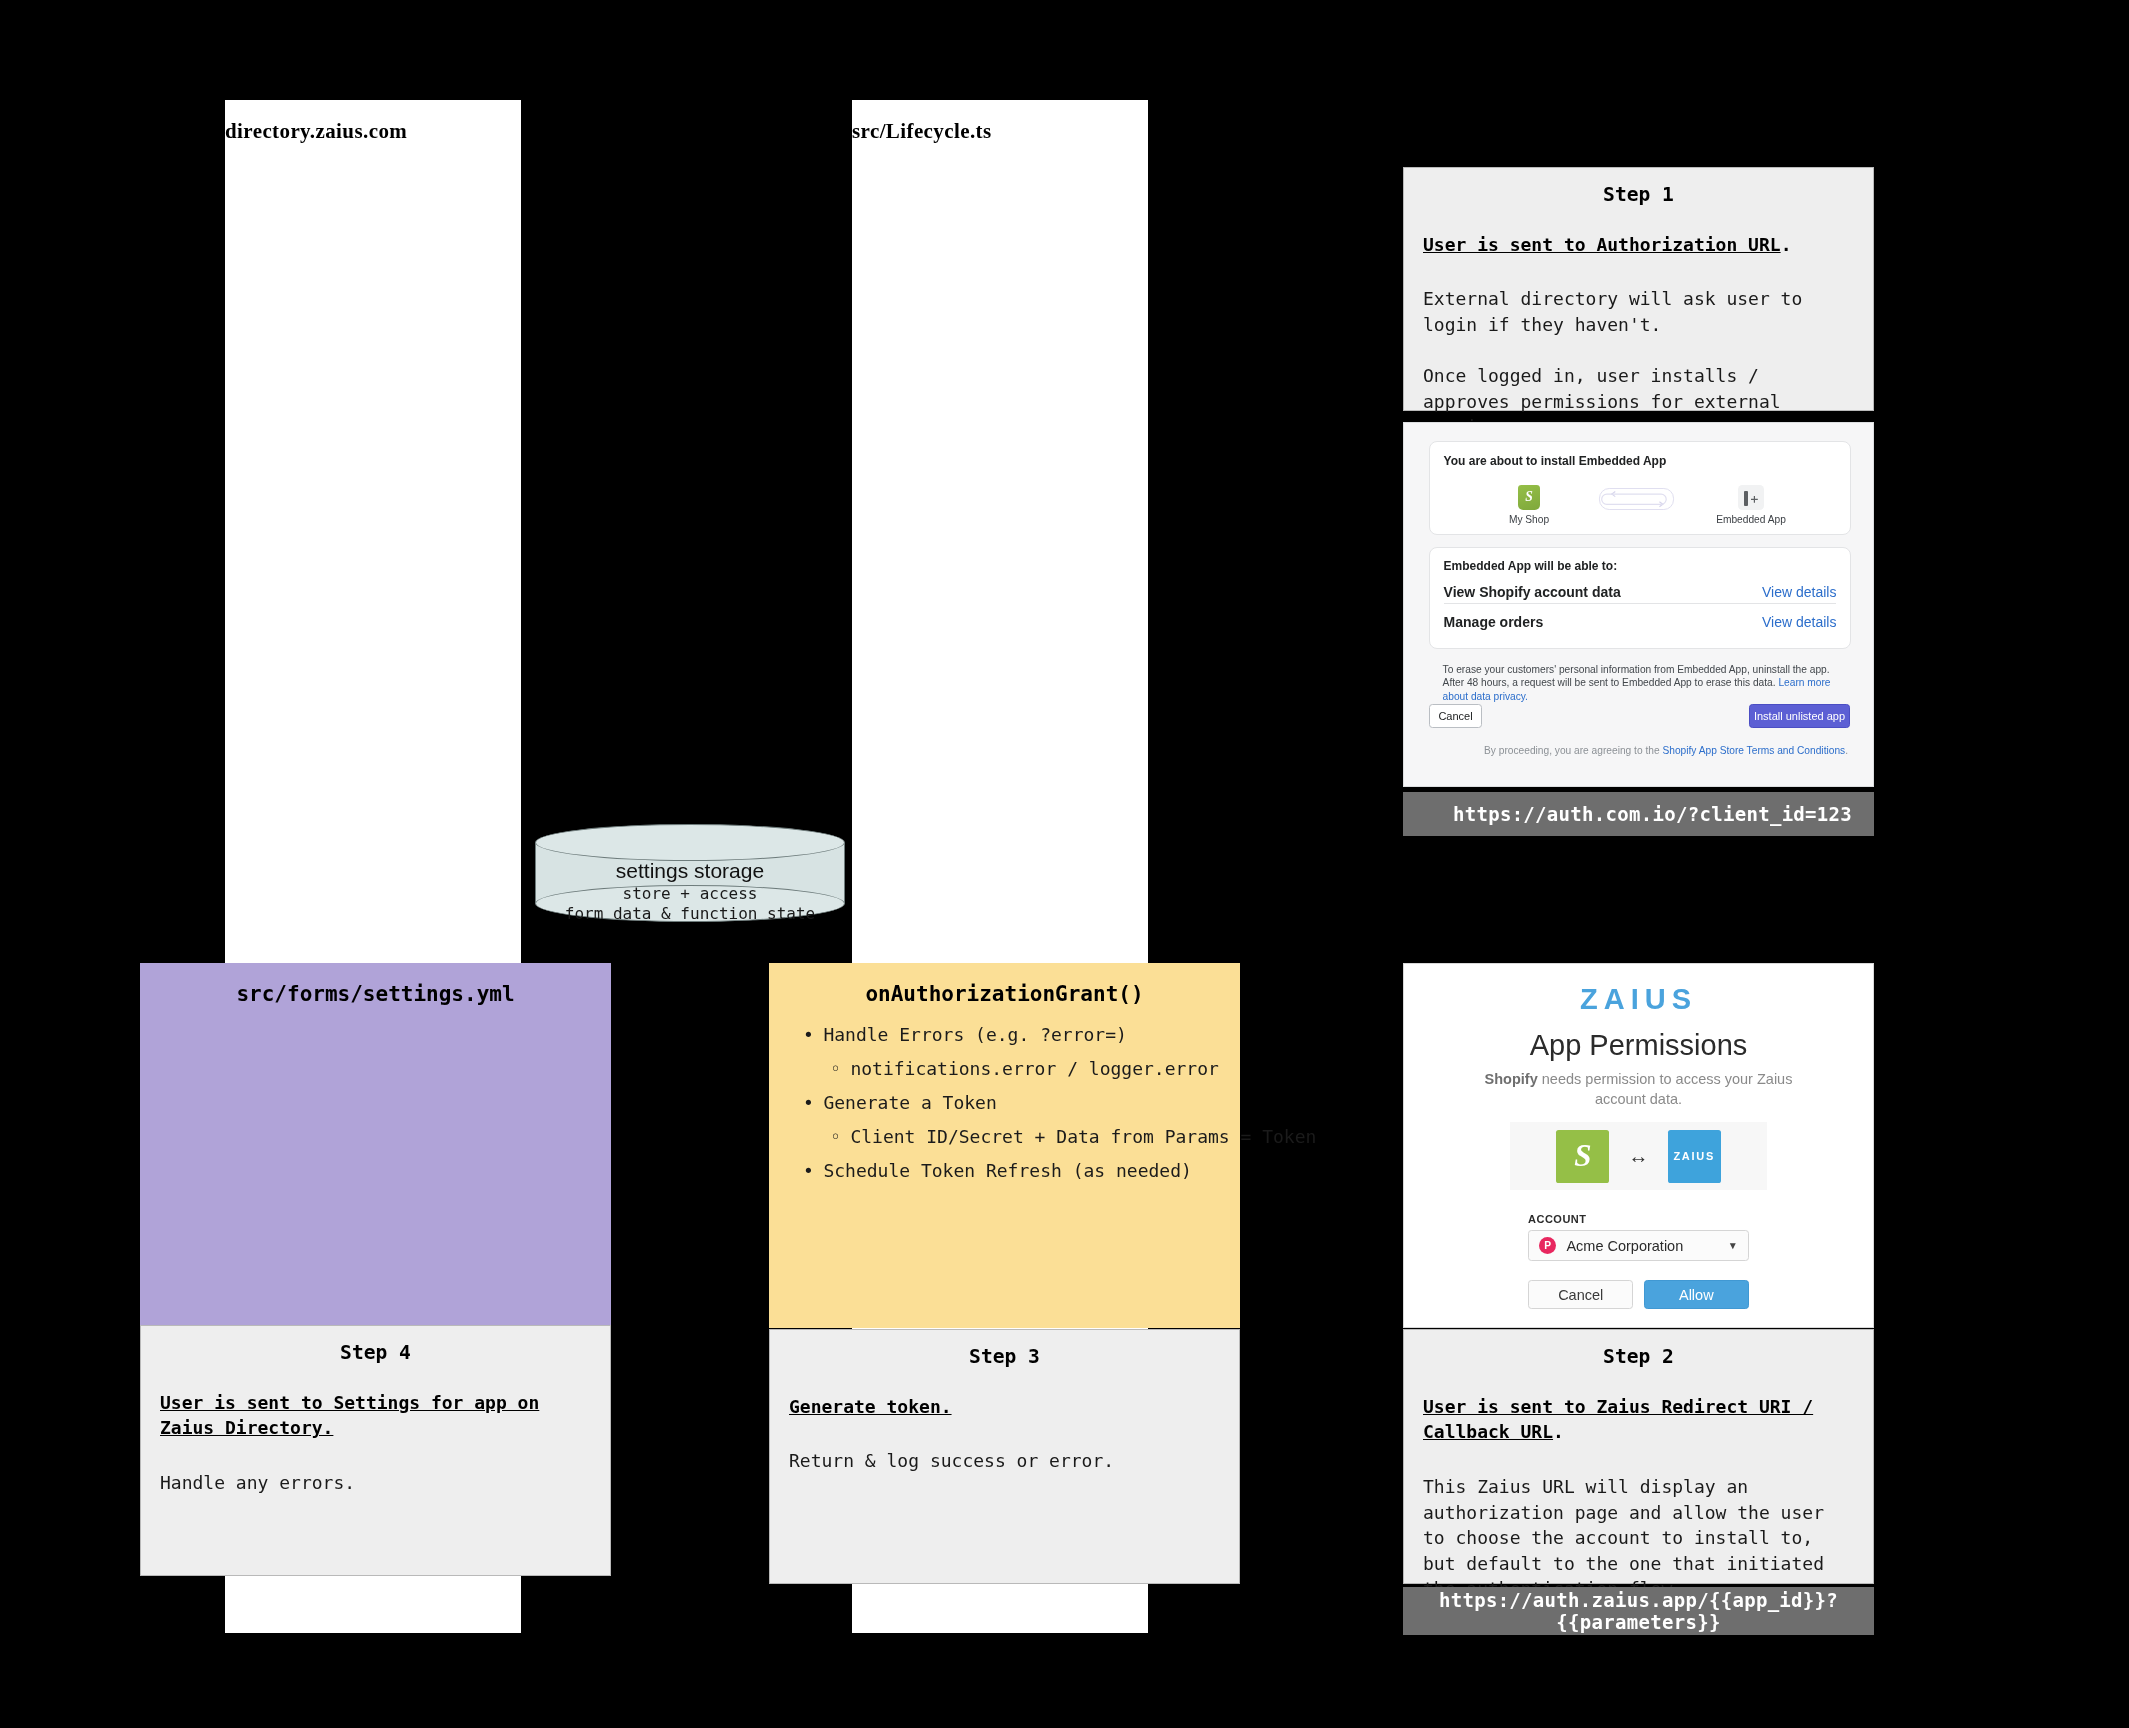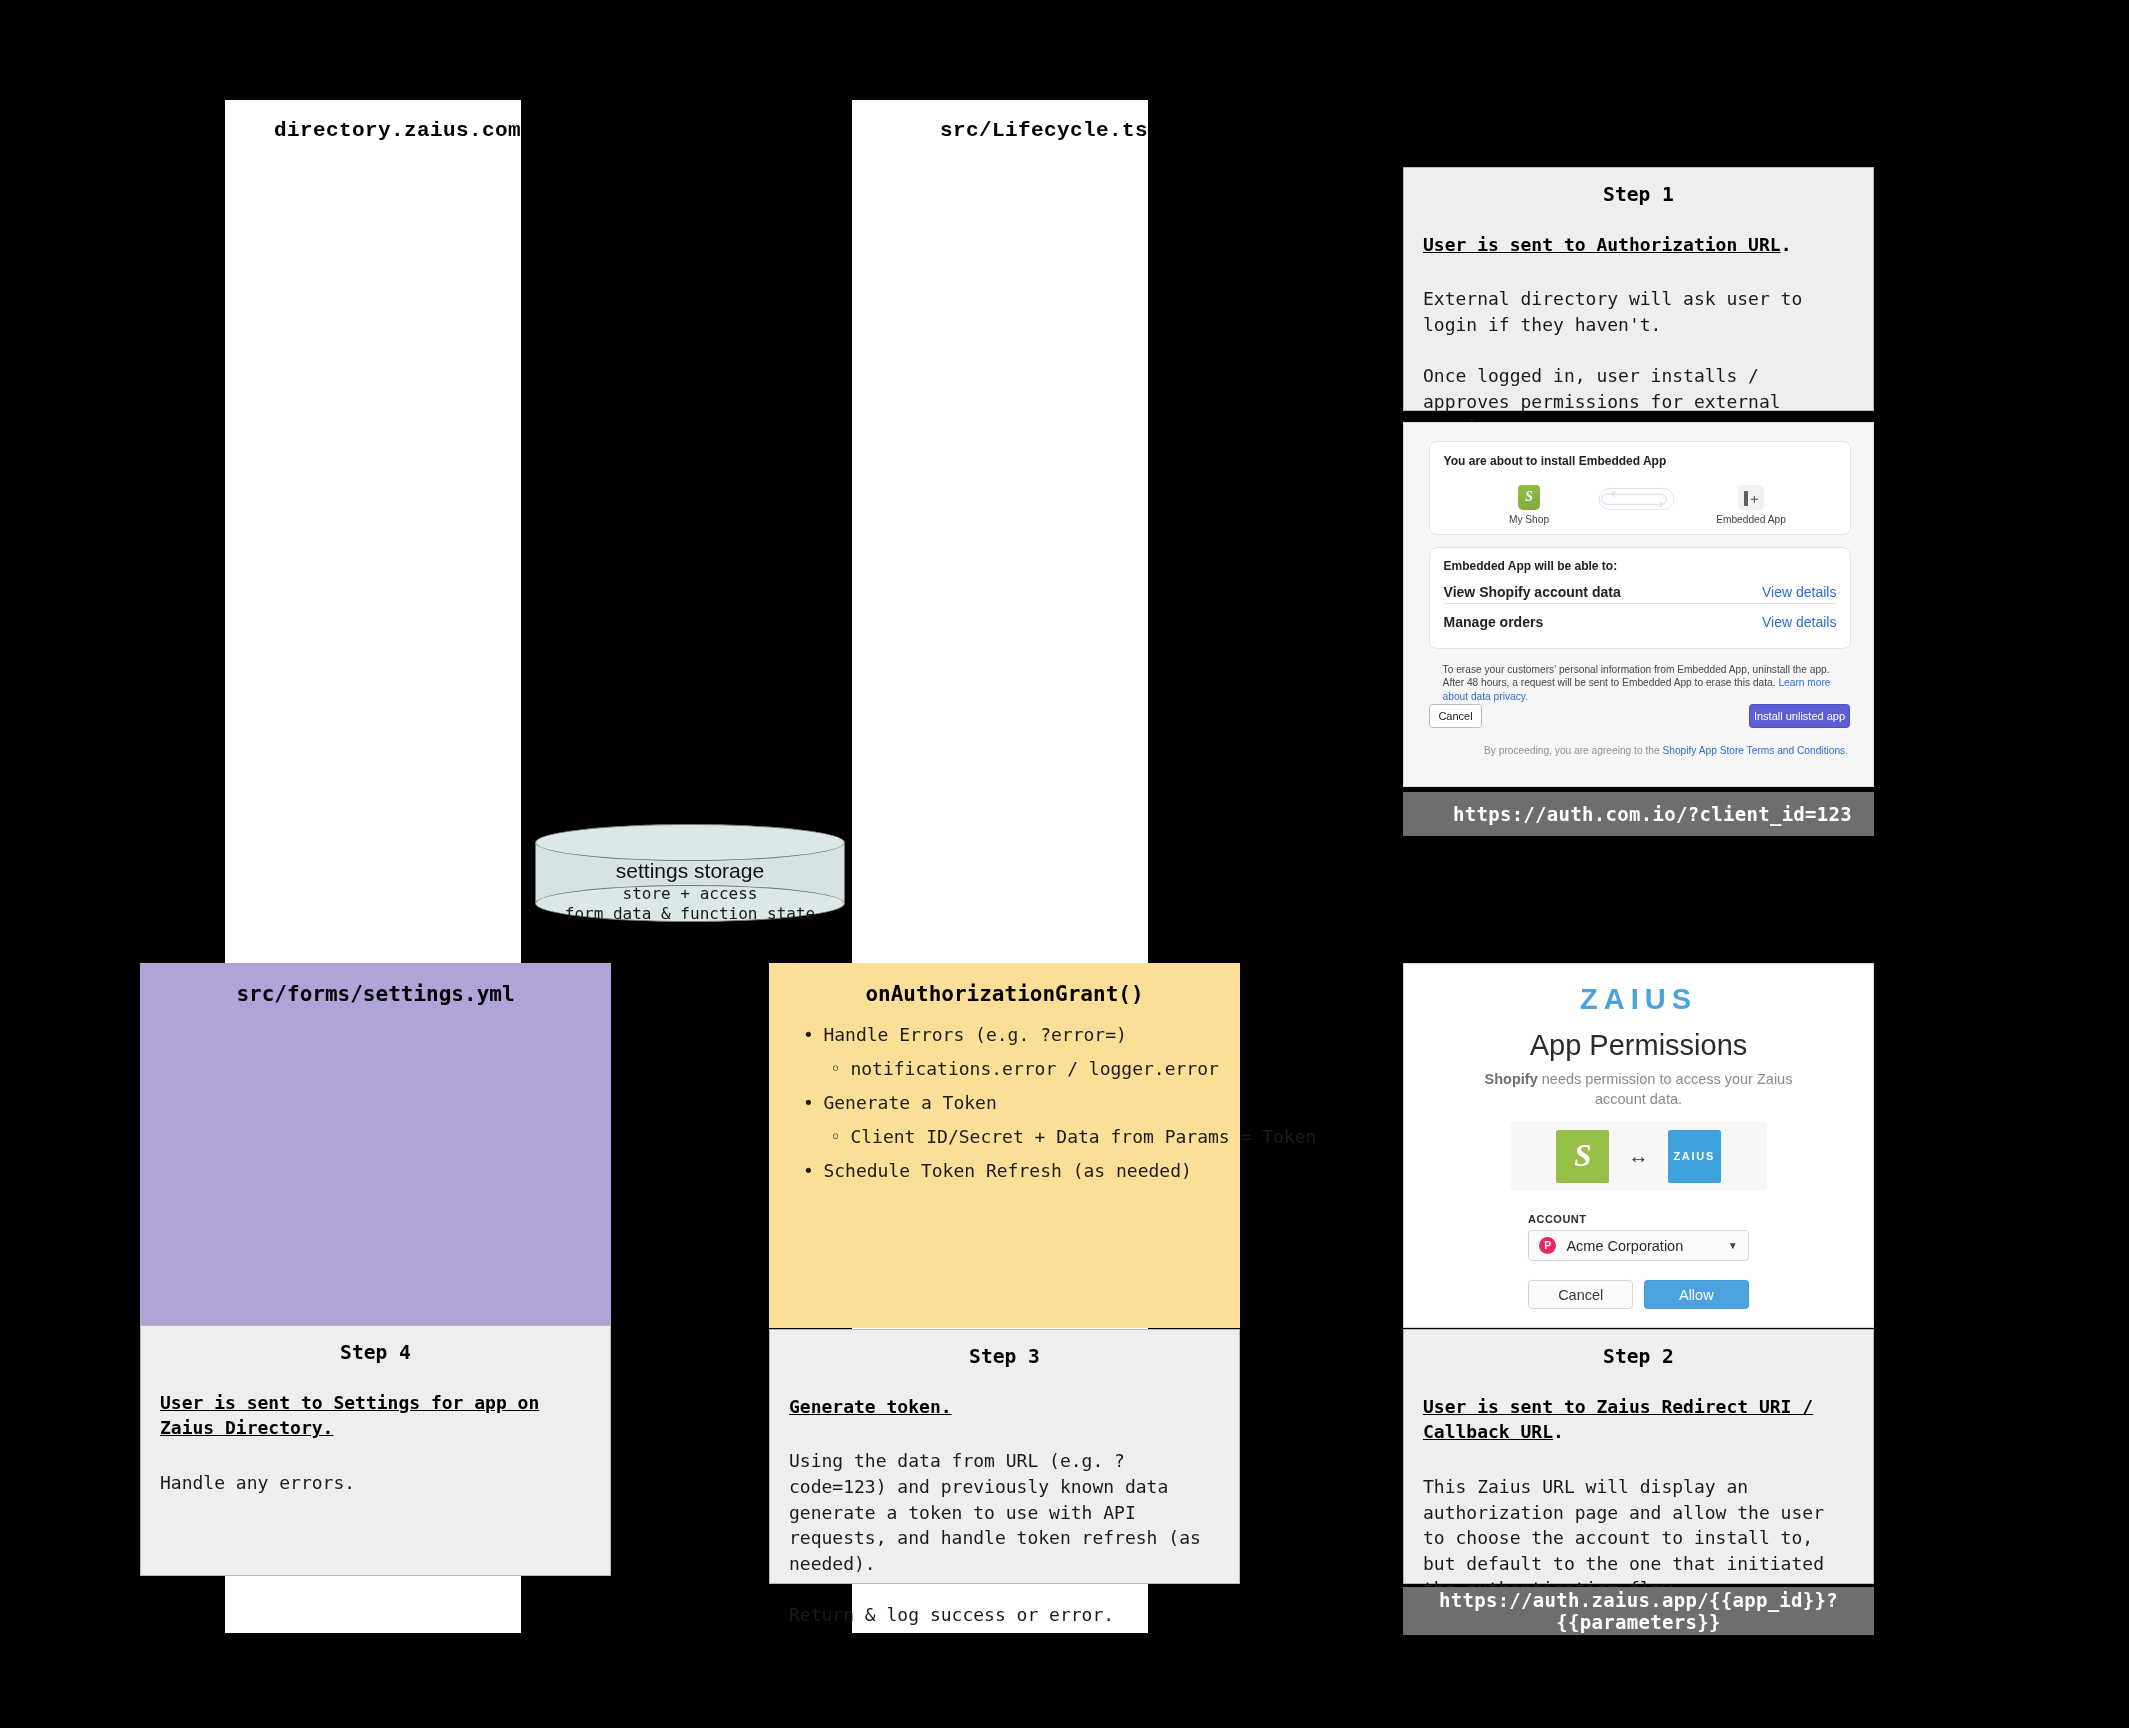--- a/index.html
+++ b/index.html
@@ -15,22 +15,22 @@
     overflow: hidden;
   }
 
   .abs { position: absolute; }
 
   
   .lane {
     background: #ffffff;
   }
   .lane-title {
-    text-align: right;
-    font-family: Liberation Mono, monospace;
+    text-align: left;
+    font-family: Liberation Serif, serif;
     font-weight: bold;
     font-size: 21px;
     color: #000000;
     letter-spacing: 0.4px;
     padding-top: 19px;
   }
 
   
   .file-panel {
     box-sizing: border-box;
@@ -303,21 +303,20 @@
     <li class="lvl2">Client ID/Secret + Data from Params = Token</li>
     <li class="lvl1">Schedule Token Refresh (as needed)</li>
   </ul>
 </div>
 
 <div class="abs step-card" style="left:769px; top:1329px; width:471px; height:255px;">
   <div class="step-card-title">Step 3</div>
   <div class="step-lead">
     <u>Generate token.</u><span></span>
   </div>
-  <div class="step-para">Using the data from URL (e.g. ?code=123) and previously known data generate a token to use with API requests, and handle token refresh (as needed).</div>
   <div class="step-para">Return &amp; log success or error.</div>
 </div>
 
 <div class="abs step-card" style="left:1403px; top:167px; width:471px; height:244px;">
   <div class="step-card-title">Step 1</div>
   <div class="step-lead">
     <u>User is sent to Authorization URL</u><span>.</span>
   </div>
   <div class="step-para">External directory will ask user to login if they haven't.</div>
   <div class="step-para">Once logged in, user installs / approves permissions for external service.</div>

